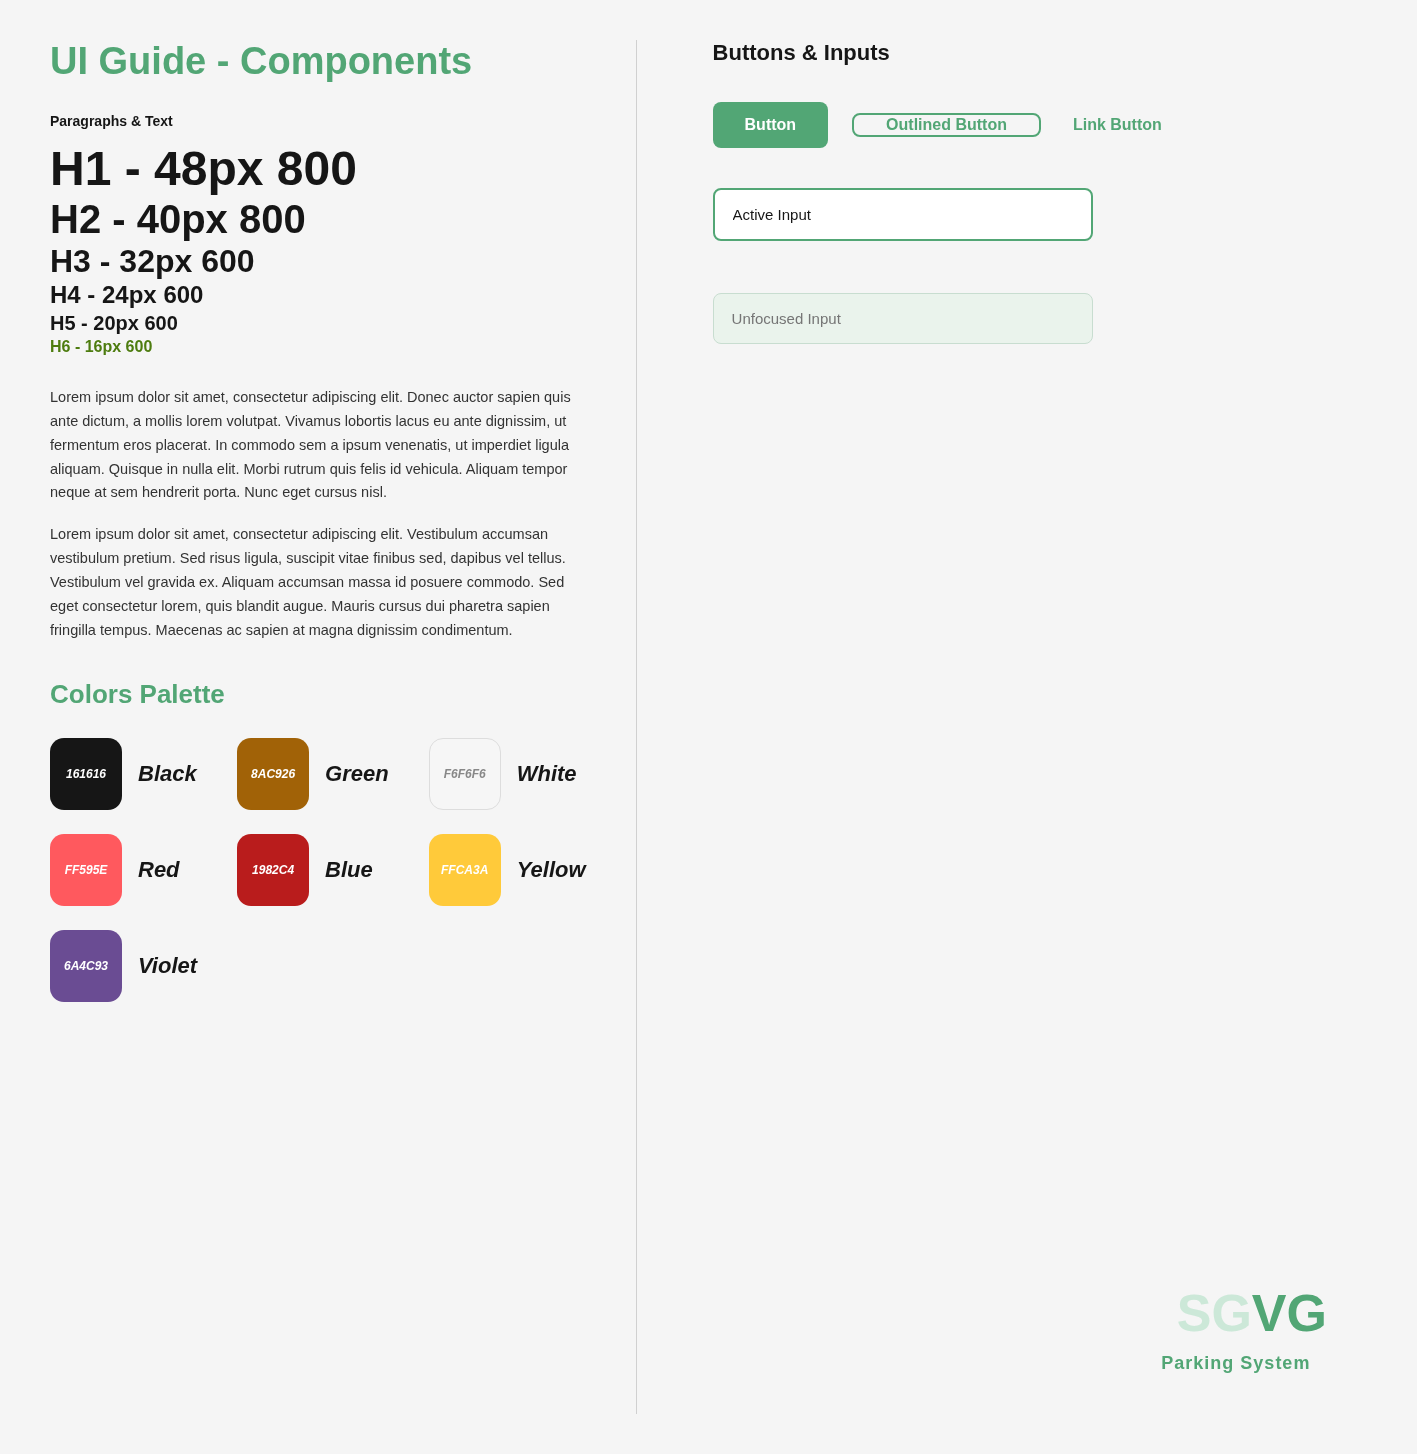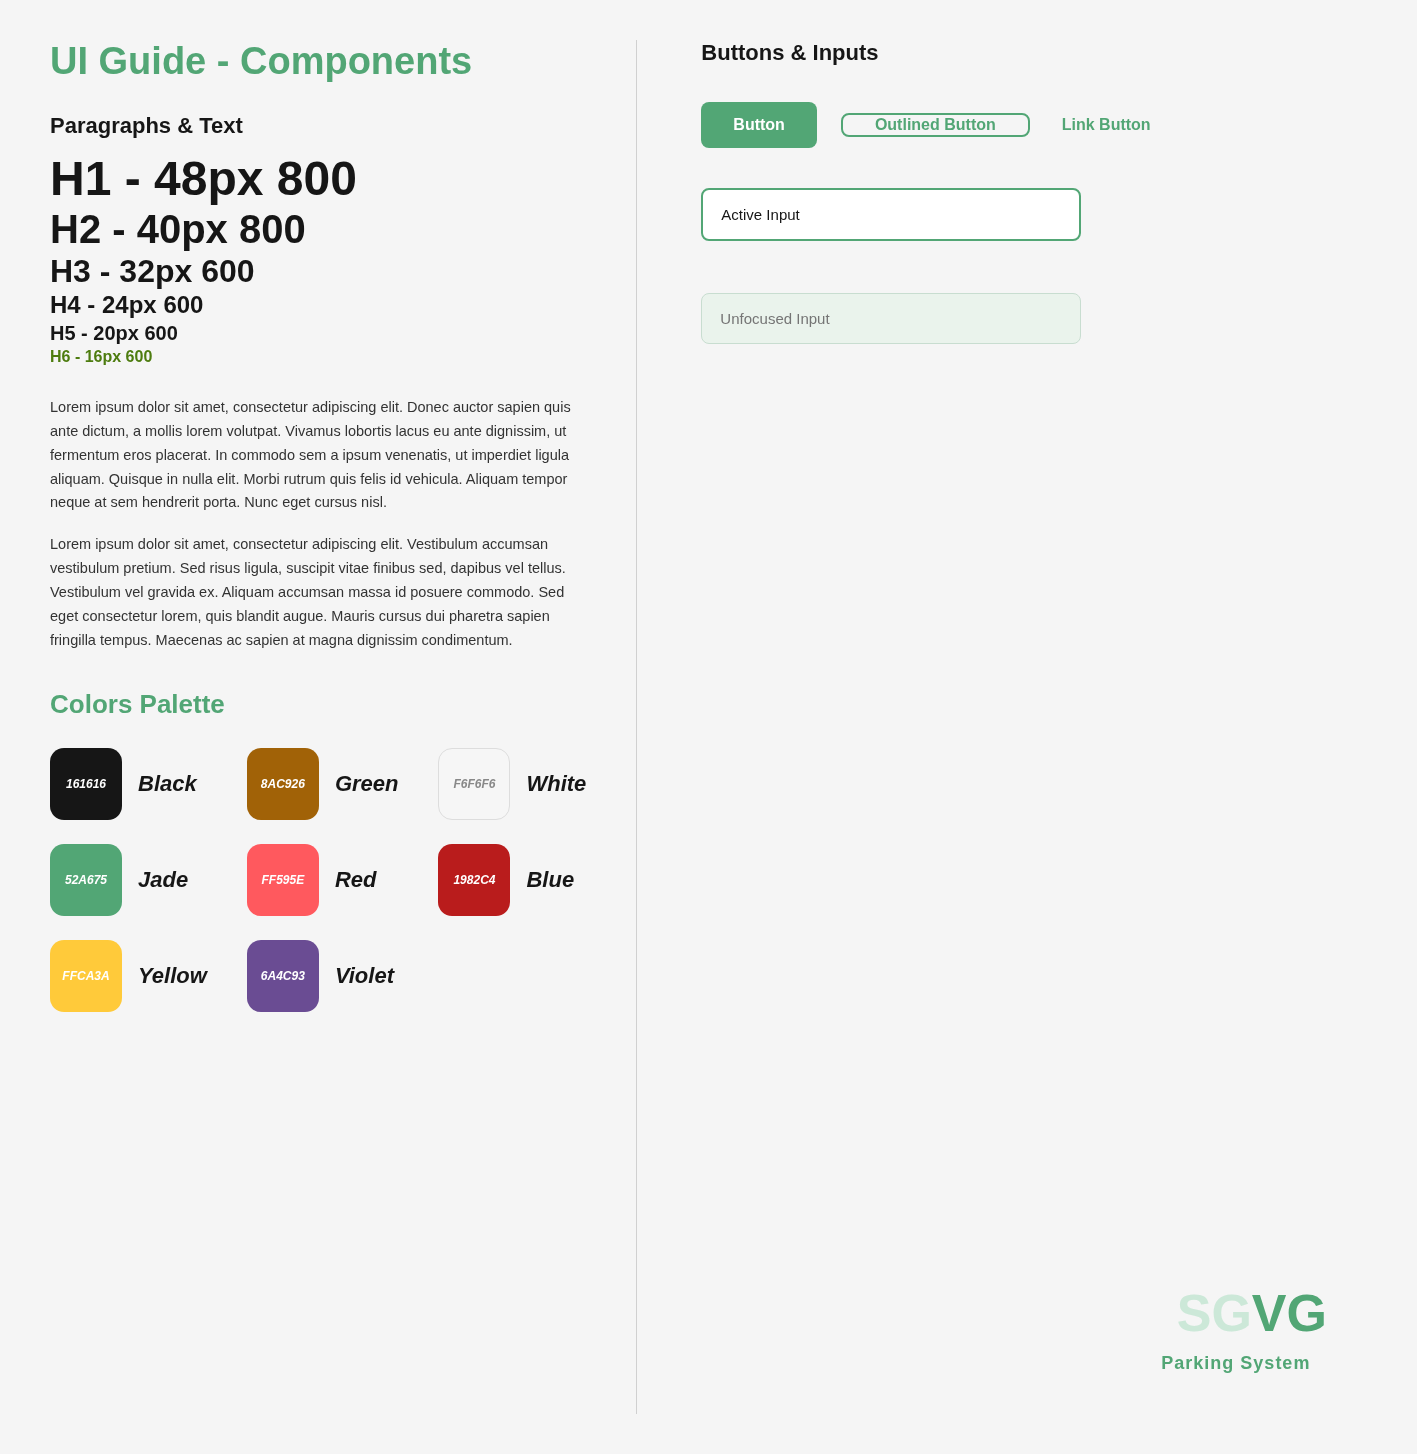--- a/index.html
+++ b/index.html
@@ -8,37 +8,37 @@
       font-family: 'Arial', sans-serif;
       min-height: 1454px;
       width: 1417px;
       display: flex;
       flex-direction: column;
     }
     .main-layout {
       display: flex;
       flex: 1;
       padding: 40px 50px;
-      gap: 4px;
+      gap: 16px;
       justify-content: flex-end;
     }
     
     .left-col {
       flex: 0 0 580px;
       padding-right: 50px;
       border-right: 1.5px solid #d0d0d0;
     }
     .page-title {
       font-size: 38px;
       font-weight: 800;
       color: #52A675;
       margin-bottom: 30px;
     }
     .section-label {
-      font-size: 22px;
+      font-size: 14px;
       font-weight: 700;
       color: #161616;
       margin-bottom: 14px;
     }
     .h1-demo { font-size: 48px; font-weight: 800; color: #161616; line-height: 1.1; }
     .h2-demo { font-size: 40px; font-weight: 800; color: #161616; line-height: 1.15; }
     .h3-demo { font-size: 32px; font-weight: 600; color: #161616; line-height: 1.2; }
     .h4-demo { font-size: 24px; font-weight: 600; color: #161616; line-height: 1.25; }
     .h5-demo { font-size: 20px; font-weight: 600; color: #161616; line-height: 1.3; }
     .h6-demo { font-size: 16px; font-weight: 600; color: #4d7c0f; line-height: 1.35; }
@@ -214,24 +214,20 @@
           </div>
           <div class="color-item">
             <div class="color-swatch" style="background: #a16207; color: rgb(255, 255, 255);">8AC926</div>
             <span class="color-name">Green</span>
           </div>
           <div class="color-item">
             <div class="color-swatch" style="background: rgb(246, 246, 246); color: rgb(136, 136, 136); border: 1px solid rgb(221, 221, 221);">F6F6F6</div>
             <span class="color-name">White</span>
           </div>
           <div class="color-item">
-            <div class="color-swatch" style="background: rgb(82, 166, 117); color: rgb(255, 255, 255);">52A675</div>
-            <span class="color-name">Jade</span>
-          </div>
-          <div class="color-item">
             <div class="color-swatch" style="background: rgb(255, 89, 94); color: rgb(255, 255, 255);">FF595E</div>
             <span class="color-name">Red</span>
           </div>
           <div class="color-item">
             <div class="color-swatch" style="background: #b91c1c; color: rgb(255, 255, 255);">1982C4</div>
             <span class="color-name">Blue</span>
           </div>
           <div class="color-item">
             <div class="color-swatch" style="background: rgb(255, 202, 58); color: rgb(255, 255, 255);">FFCA3A</div>
             <span class="color-name">Yellow</span>

